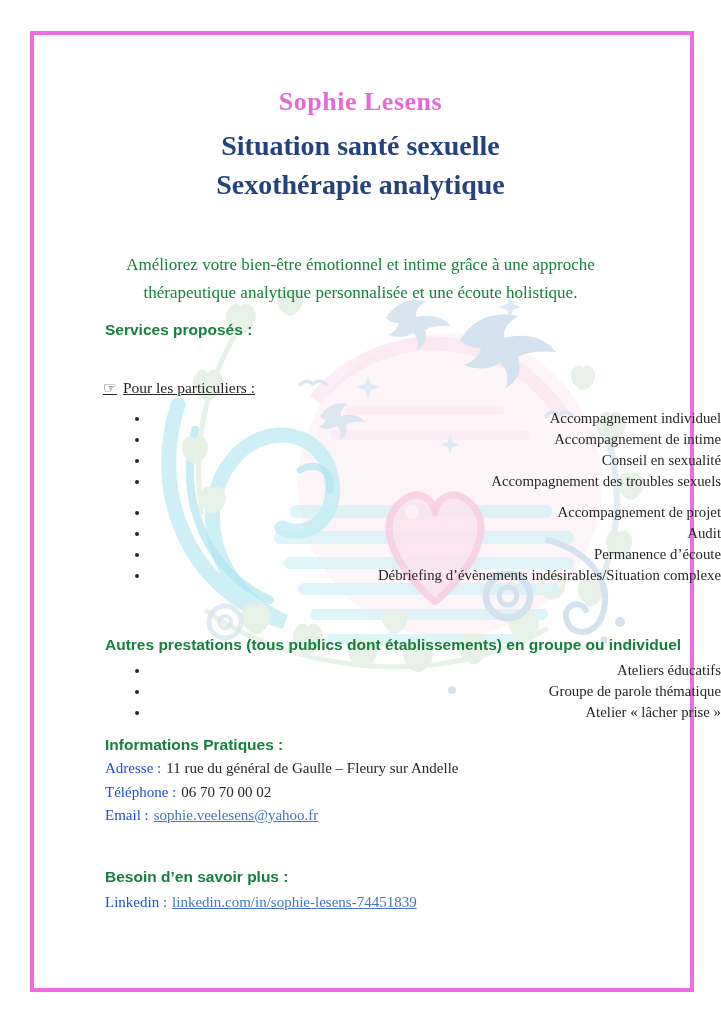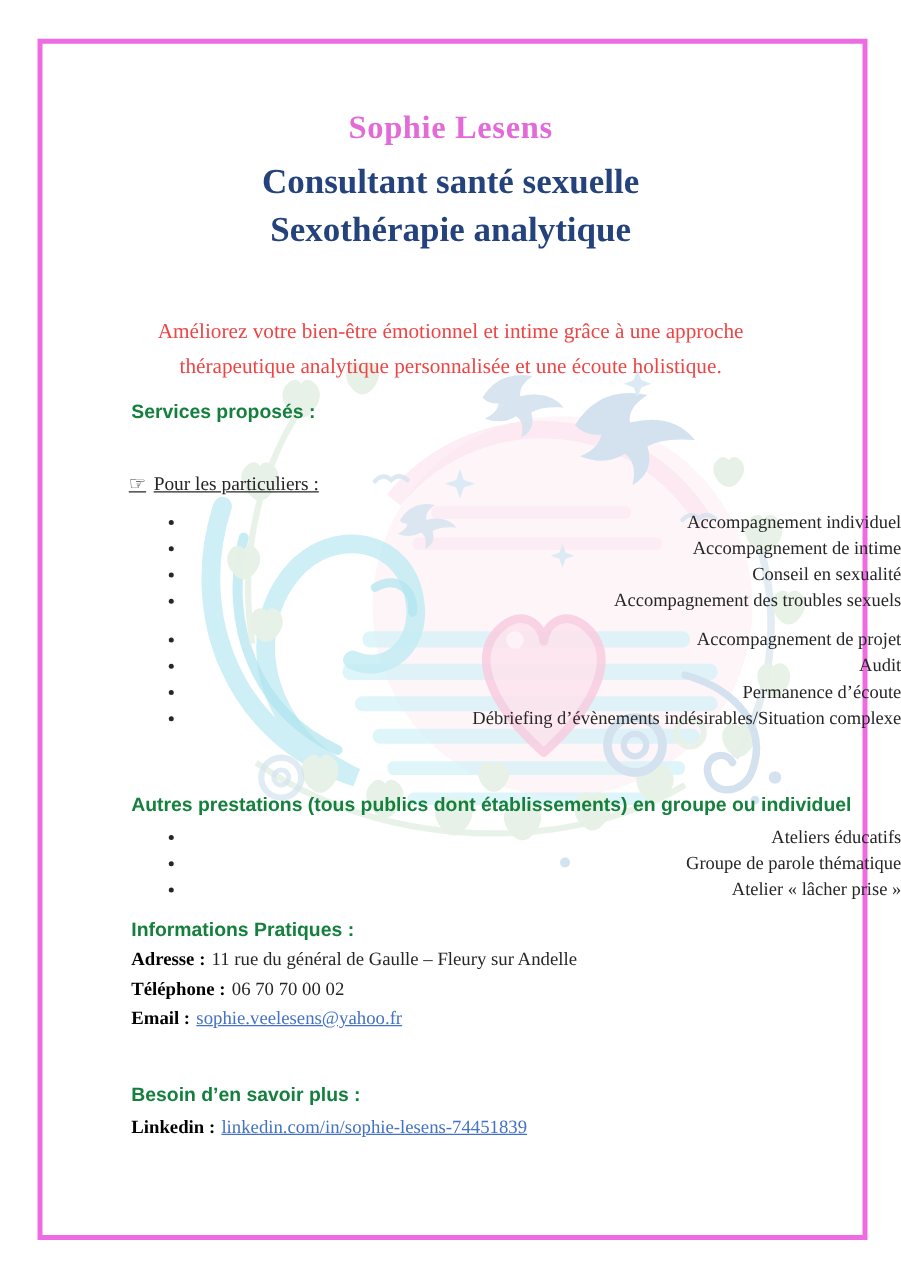--- a/index.html
+++ b/index.html
@@ -35,21 +35,21 @@
   .doc-title{
     margin:12px 0 0;text-align:center;
     font:bold 28px/1.2 "Liberation Serif", serif;
     color:#24437c;
   }
   .doc-title.second{margin-top:5px;}
   .intro{
     margin:50px auto 4px;max-width:512px;
     text-align:center;
     font:400 17px/1.62 "Liberation Serif", serif;
-    color:#ef4444;
+    color:#15803d;
   }
   .section-heading{
     margin:14px 0 0 105px;
     font:bold 15.5px/1.3 "Liberation Sans", sans-serif;
     color:#15803d;
   }
   .pointer-line{
     margin:37px 0 0 103px;
     font:400 15.5px/1.3 "Liberation Serif", serif;
     color:#262626;
@@ -68,21 +68,21 @@
     padding-left:4px;
   }
   .gap-lg{margin-top:49px;}
   .gap-md{margin-top:10px;}
   ul.tight{margin-top:5px;}
   .info-row{
     margin:3px 0 0 105px;
     font:400 15px/20.5px "Liberation Serif", serif;
     color:#262626;
   }
-  .info-row .label{font-weight:bold;color:#000000;text-align:center;}
+  .info-row .label{font-weight:normal;color:#1d4ed8;text-align:center;}
   .info-row .value{margin-left:5px;}
   a.doc-link{
     color:#4472c4;
     text-decoration:underline;
     cursor:pointer;
     margin-left:5px;
   }
   .heading-infos{margin-top:12px;}
   .heading-besoin{margin-top:41px;}
   .linkedin-row{margin-top:5px;}
@@ -172,21 +172,21 @@
       <circle cx="454" cy="350" r="3.5"></circle>
       <circle cx="302" cy="400" r="4"></circle>
     </g>
   </svg>
 
   <div class="border-frame"></div>
 
   <div class="content">
 
     <h1 class="name">Sophie Lesens</h1>
-    <h2 class="doc-title">Consultant santé sexuelle</h2>
+    <h2 class="doc-title">Situation santé sexuelle</h2>
     <h2 class="doc-title second">Sexothérapie analytique</h2>
 
     <p class="intro">Améliorez votre bien-être émotionnel et intime grâce à une approche thérapeutique analytique personnalisée et une écoute holistique.</p>
 
     <h3 class="section-heading">Services proposés :</h3>
 
     <p class="pointer-line">
       <span class="hand">☞</span><span>Pour les particuliers :</span>
     </p>
     <ul class="bullets">

